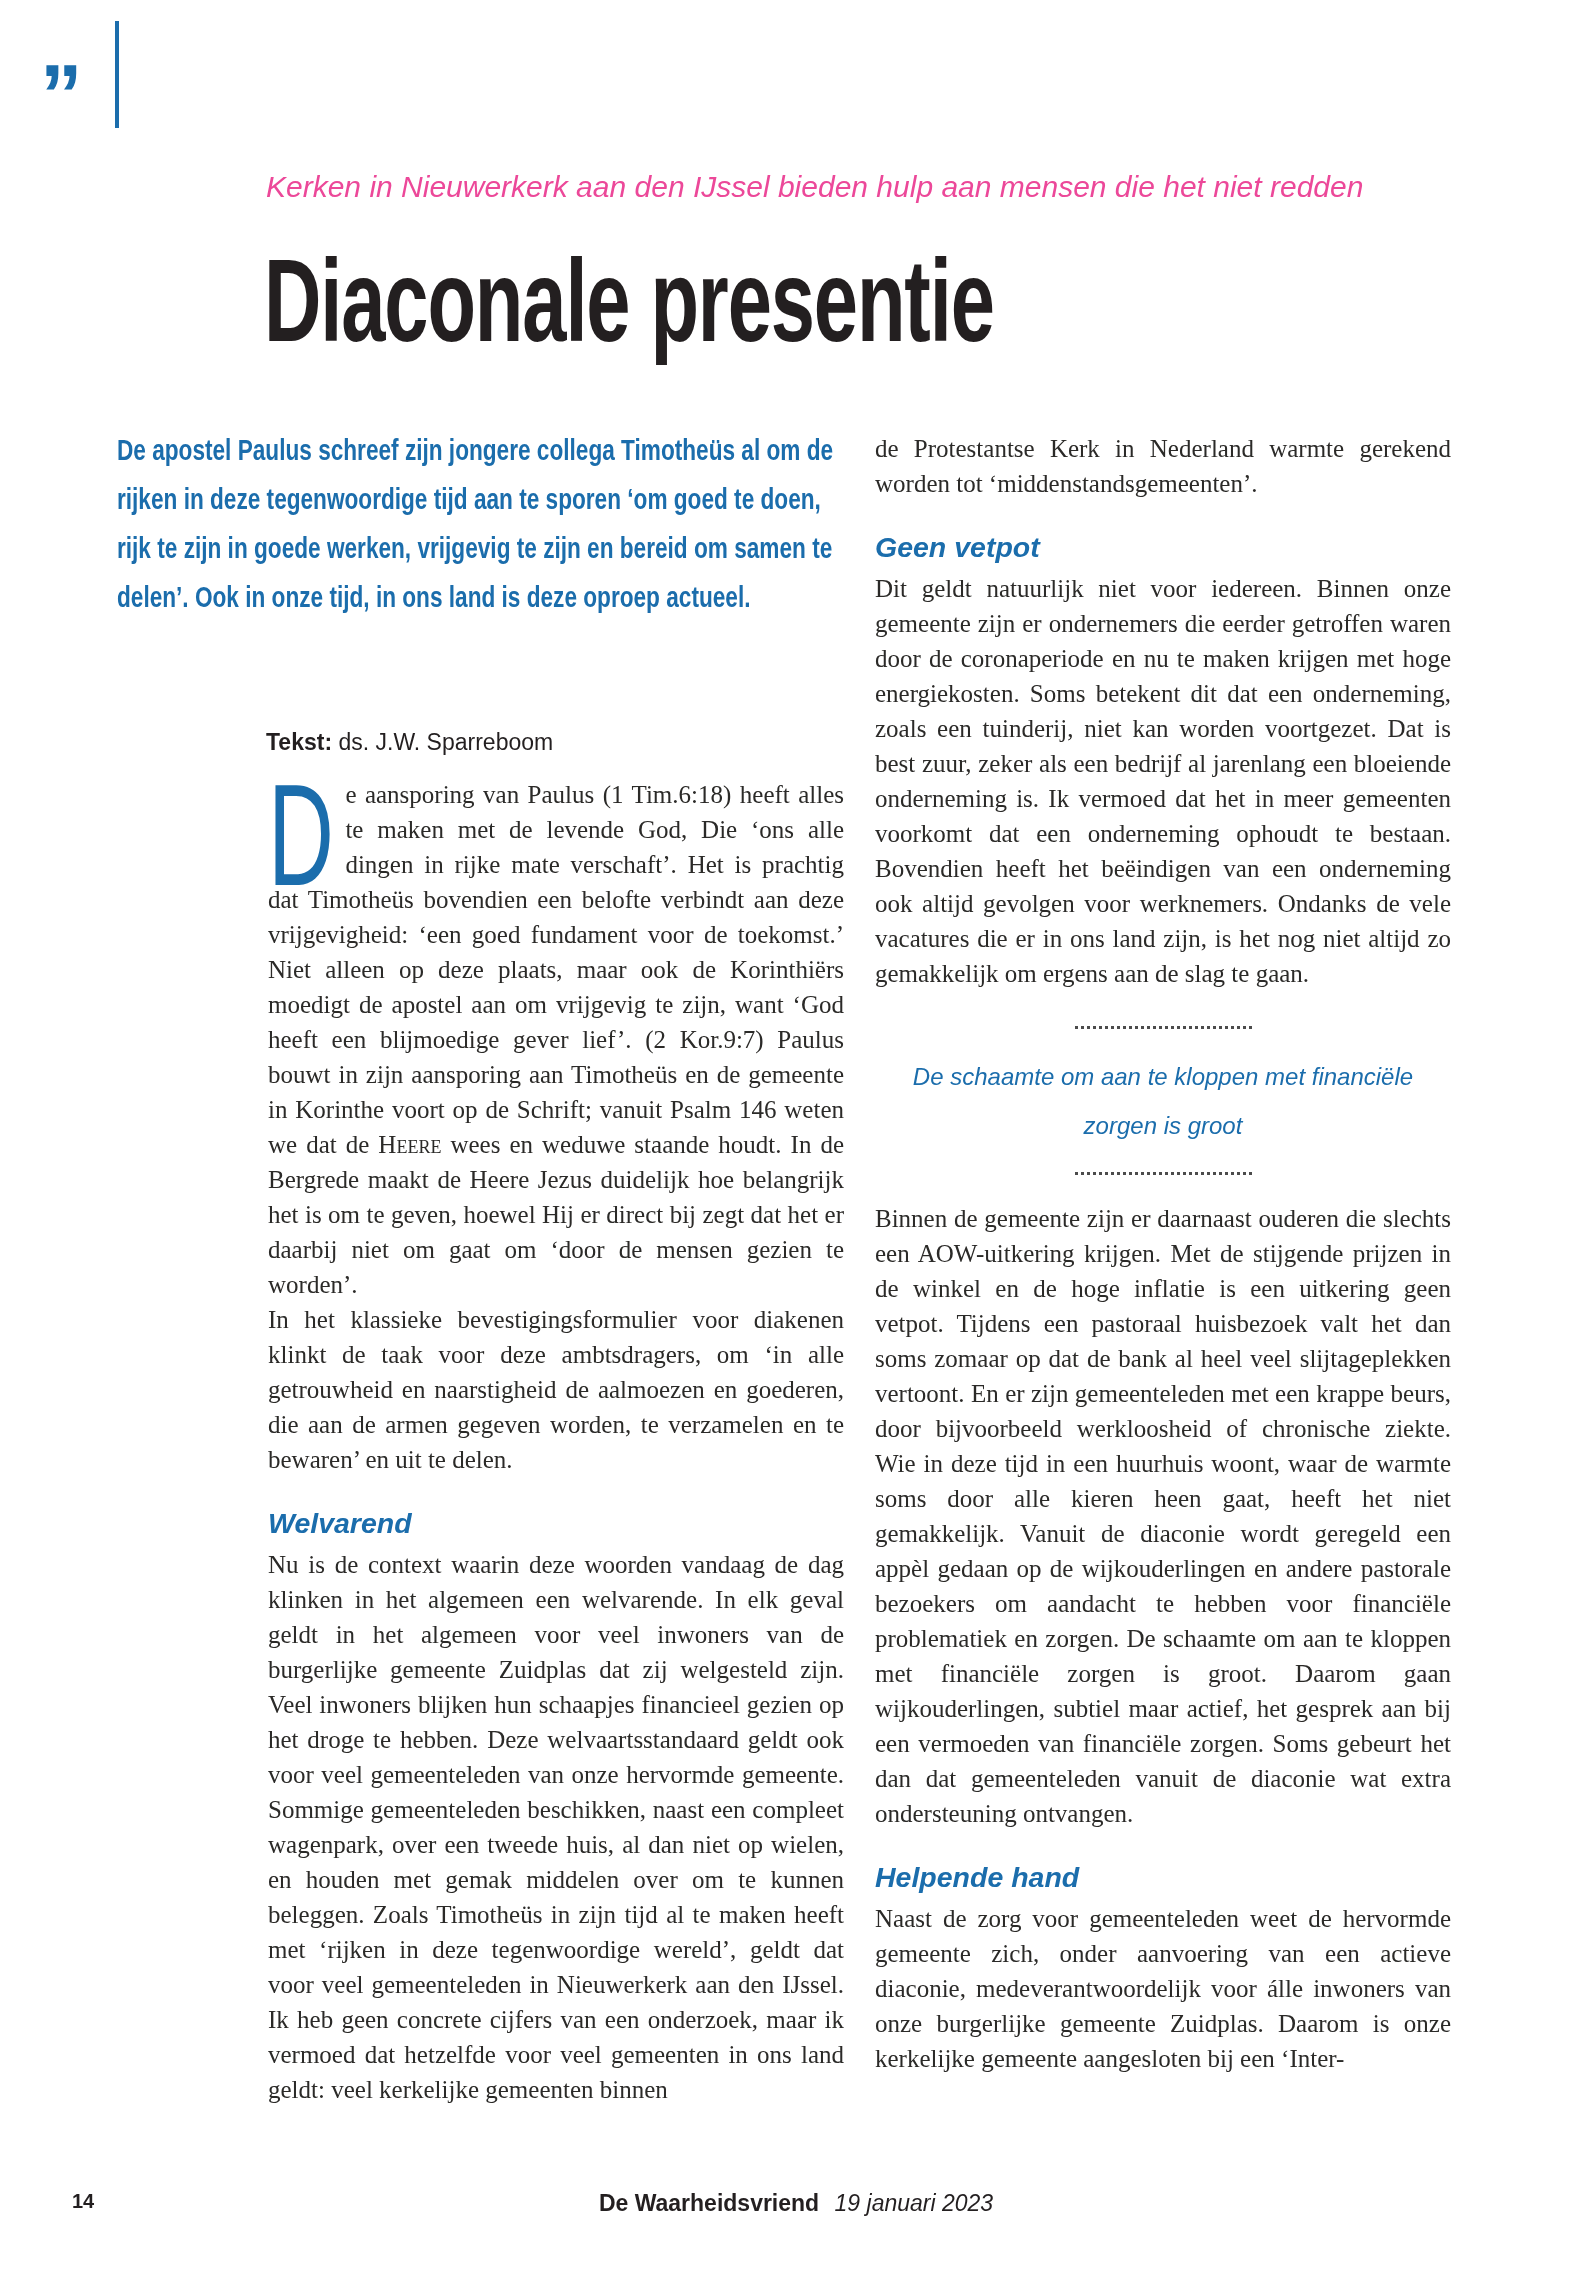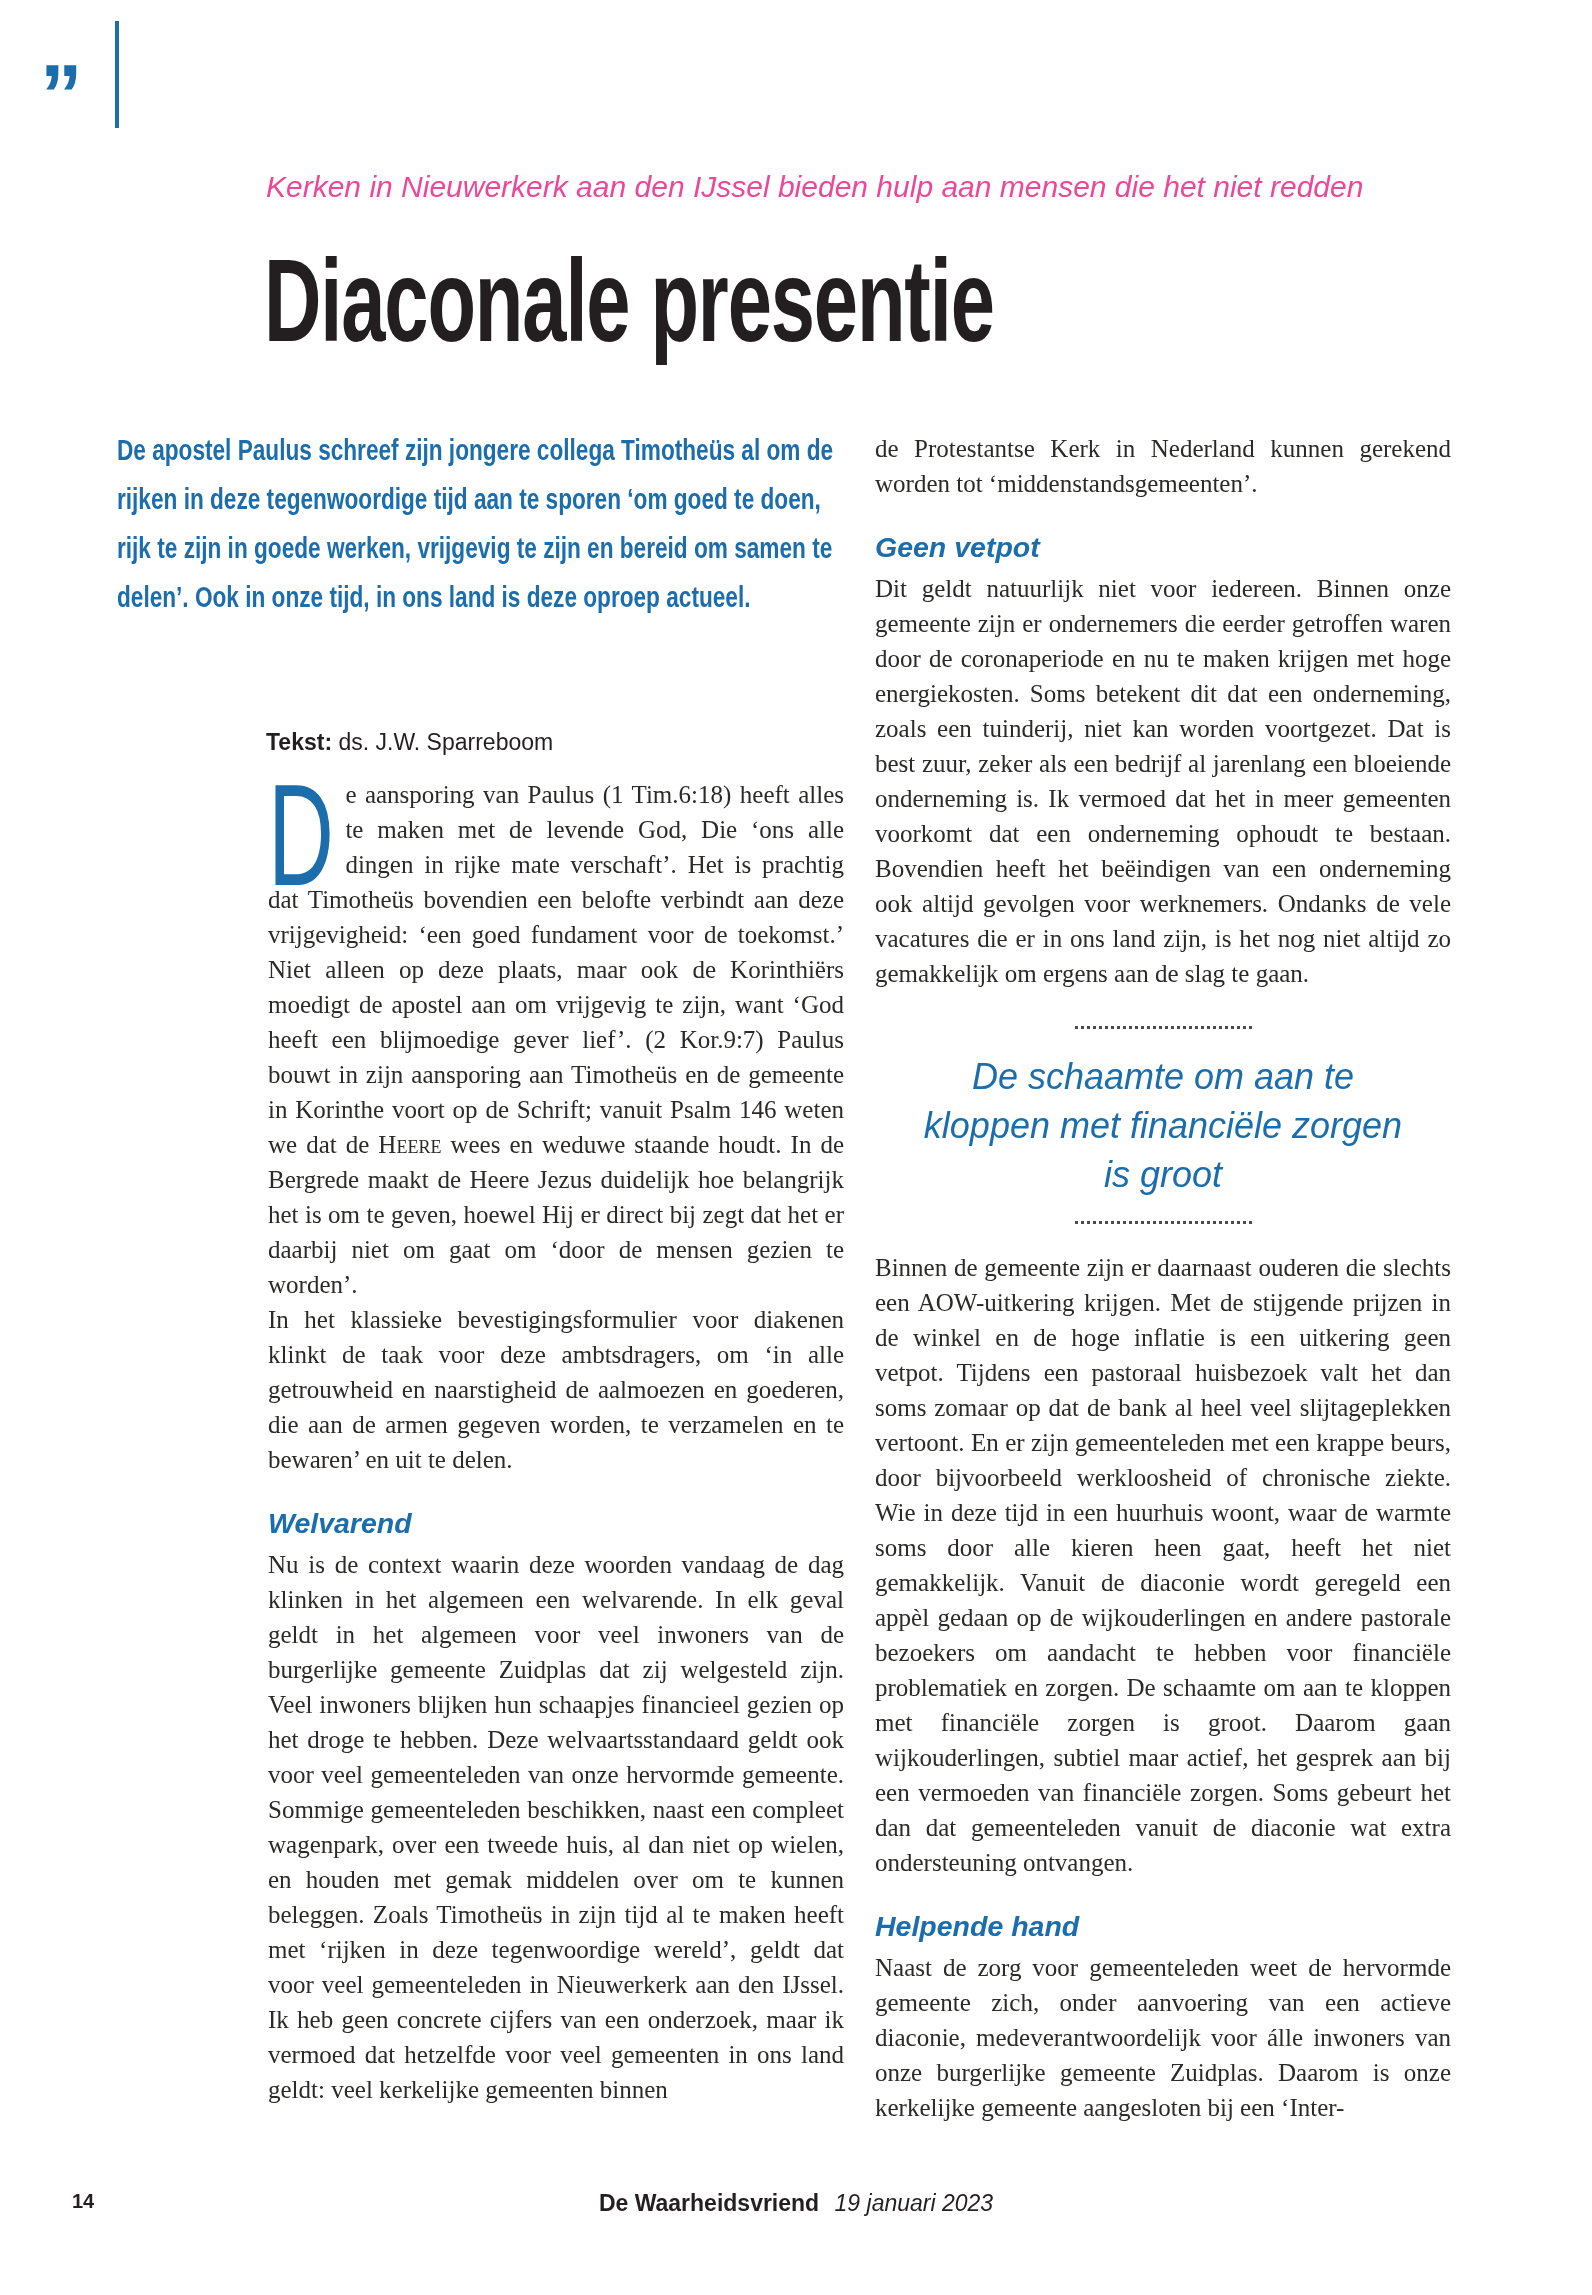--- a/index.html
+++ b/index.html
@@ -38,21 +38,21 @@
            font-style:italic;font-size:28.5px;line-height:1.2;color:#1b6dac;}
 
   .dropcap{float:left;width:67px;height:104px;font-family:"Liberation Sans",sans-serif;
            font-size:145px;line-height:116px;color:#1b6dac;transform:scaleX(0.63);
            transform-origin:left top;margin-right:10.4px;}
   .sc{font-variant:small-caps;}
 
   .pullquote-block{margin:35px 0 26px 0;text-align:center;}
   .dots{width:177px;margin:0 auto;border-top:3.5px dotted #4b4b4b;height:0;}
   .pullquote{width:501px;margin:22.4px auto;font-family:"Liberation Sans",sans-serif;
-             font-style:italic;font-size:36px;line-height:49px;color:#1b6dac;text-align:center;}
+             font-style:italic;font-size:24px;line-height:49px;color:#1b6dac;text-align:center;}
 
   
   .footer-num{position:absolute;left:72px;top:2190px;margin:0;
               font-family:"Liberation Sans",sans-serif;font-weight:bold;font-size:20px;color:#231f20;}
   .footer-center{position:absolute;left:0;top:2190px;width:1592px;margin:0;text-align:center;
                  font-family:"Liberation Sans",sans-serif;font-size:23px;color:#231f20;}
   .footer-center .mag{font-weight:bold;}
   .footer-center .date{font-style:italic;font-weight:normal;margin-left:9px;}
 </style>
 </head>
@@ -77,21 +77,21 @@
     <p class="par">
       <span class="dropcap">D</span>
       <span>e aansporing van Paulus (1 Tim.6:18) heeft alles te maken met de levende God, Die ‘ons alle dingen in rijke mate verschaft’. Het is prachtig dat Timotheüs bovendien een belofte verbindt aan deze vrijgevigheid: ‘een goed fundament voor de toekomst.’ Niet alleen op deze plaats, maar ook de Korinthiërs moedigt de apostel aan om vrijgevig te zijn, want ‘God heeft een blijmoedige gever lief’. (2 Kor.9:7) Paulus bouwt in zijn aansporing aan Timotheüs en de gemeente in Korinthe voort op de Schrift; vanuit Psalm 146 weten we dat de </span><span class="sc">Heere</span><span> wees en weduwe staande houdt. In de Bergrede maakt de Heere Jezus duidelijk hoe belangrijk het is om te geven, hoewel Hij er direct bij zegt dat het er daarbij niet om gaat om ‘door de mensen gezien te worden’.</span>
     </p>
     <p class="par">In het klassieke bevestigingsformulier voor diakenen klinkt de taak voor deze ambtsdragers, om ‘in alle getrouwheid en naarstigheid de aalmoezen en goederen, die aan de armen gegeven worden, te verzamelen en te bewaren’ en uit te delen.</p>
     <h3 class="subhead">Welvarend</h3>
     <p class="par">Nu is de context waarin deze woorden vandaag de dag klinken in het algemeen een welvarende. In elk geval geldt in het algemeen voor veel inwoners van de burgerlijke gemeente Zuidplas dat zij welgesteld zijn. Veel inwoners blijken hun schaapjes financieel gezien op het droge te hebben. Deze welvaartsstandaard geldt ook voor veel gemeenteleden van onze hervormde gemeente. Sommige gemeenteleden beschikken, naast een compleet wagenpark, over een tweede huis, al dan niet op wielen, en houden met gemak middelen over om te kunnen beleggen. Zoals Timotheüs in zijn tijd al te maken heeft met ‘rijken in deze tegenwoordige wereld’, geldt dat voor veel gemeenteleden in Nieuwerkerk aan den IJssel. Ik heb geen concrete cijfers van een onderzoek, maar ik vermoed dat hetzelfde voor veel gemeenten in ons land geldt: veel kerkelijke gemeenten binnen</p>
   </div>
 
   <div class="col col-right">
-    <p class="par">de Protestantse Kerk in Nederland kunnen gerekend worden tot ‘middenstandsgemeenten’.</p>
+    <p class="par">de Protestantse Kerk in Nederland warmte gerekend worden tot ‘middenstandsgemeenten’.</p>
     <h3 class="subhead">Geen vetpot</h3>
     <p class="par">Dit geldt natuurlijk niet voor iedereen. Binnen onze gemeente zijn er ondernemers die eerder getroffen waren door de coronaperiode en nu te maken krijgen met hoge energiekosten. Soms betekent dit dat een onderneming, zoals een tuinderij, niet kan worden voortgezet. Dat is best zuur, zeker als een bedrijf al jarenlang een bloeiende onderneming is. Ik vermoed dat het in meer gemeenten voorkomt dat een onderneming ophoudt te bestaan. Bovendien heeft het beëindigen van een onderneming ook altijd gevolgen voor werknemers. Ondanks de vele vacatures die er in ons land zijn, is het nog niet altijd zo gemakkelijk om ergens aan de slag te gaan.</p>
 
     <div class="pullquote-block">
       <div class="dots"></div>
       <p class="pullquote">De schaamte om aan te kloppen met financiële zorgen is groot</p>
       <div class="dots"></div>
     </div>
 
     <p class="par">Binnen de gemeente zijn er daarnaast ouderen die slechts een AOW-uitkering krijgen. Met de stijgende prijzen in de winkel en de hoge inflatie is een uitkering geen vetpot. Tijdens een pastoraal huisbezoek valt het dan soms zomaar op dat de bank al heel veel slijtageplekken vertoont. En er zijn gemeenteleden met een krappe beurs, door bijvoorbeeld werkloosheid of chronische ziekte. Wie in deze tijd in een huurhuis woont, waar de warmte soms door alle kieren heen gaat, heeft het niet gemakkelijk. Vanuit de diaconie wordt geregeld een appèl gedaan op de wijkouderlingen en andere pastorale bezoekers om aandacht te hebben voor financiële problematiek en zorgen. De schaamte om aan te kloppen met financiële zorgen is groot. Daarom gaan wijkouderlingen, subtiel maar actief, het gesprek aan bij een vermoeden van financiële zorgen. Soms gebeurt het dan dat gemeenteleden vanuit de diaconie wat extra ondersteuning ontvangen.</p>

